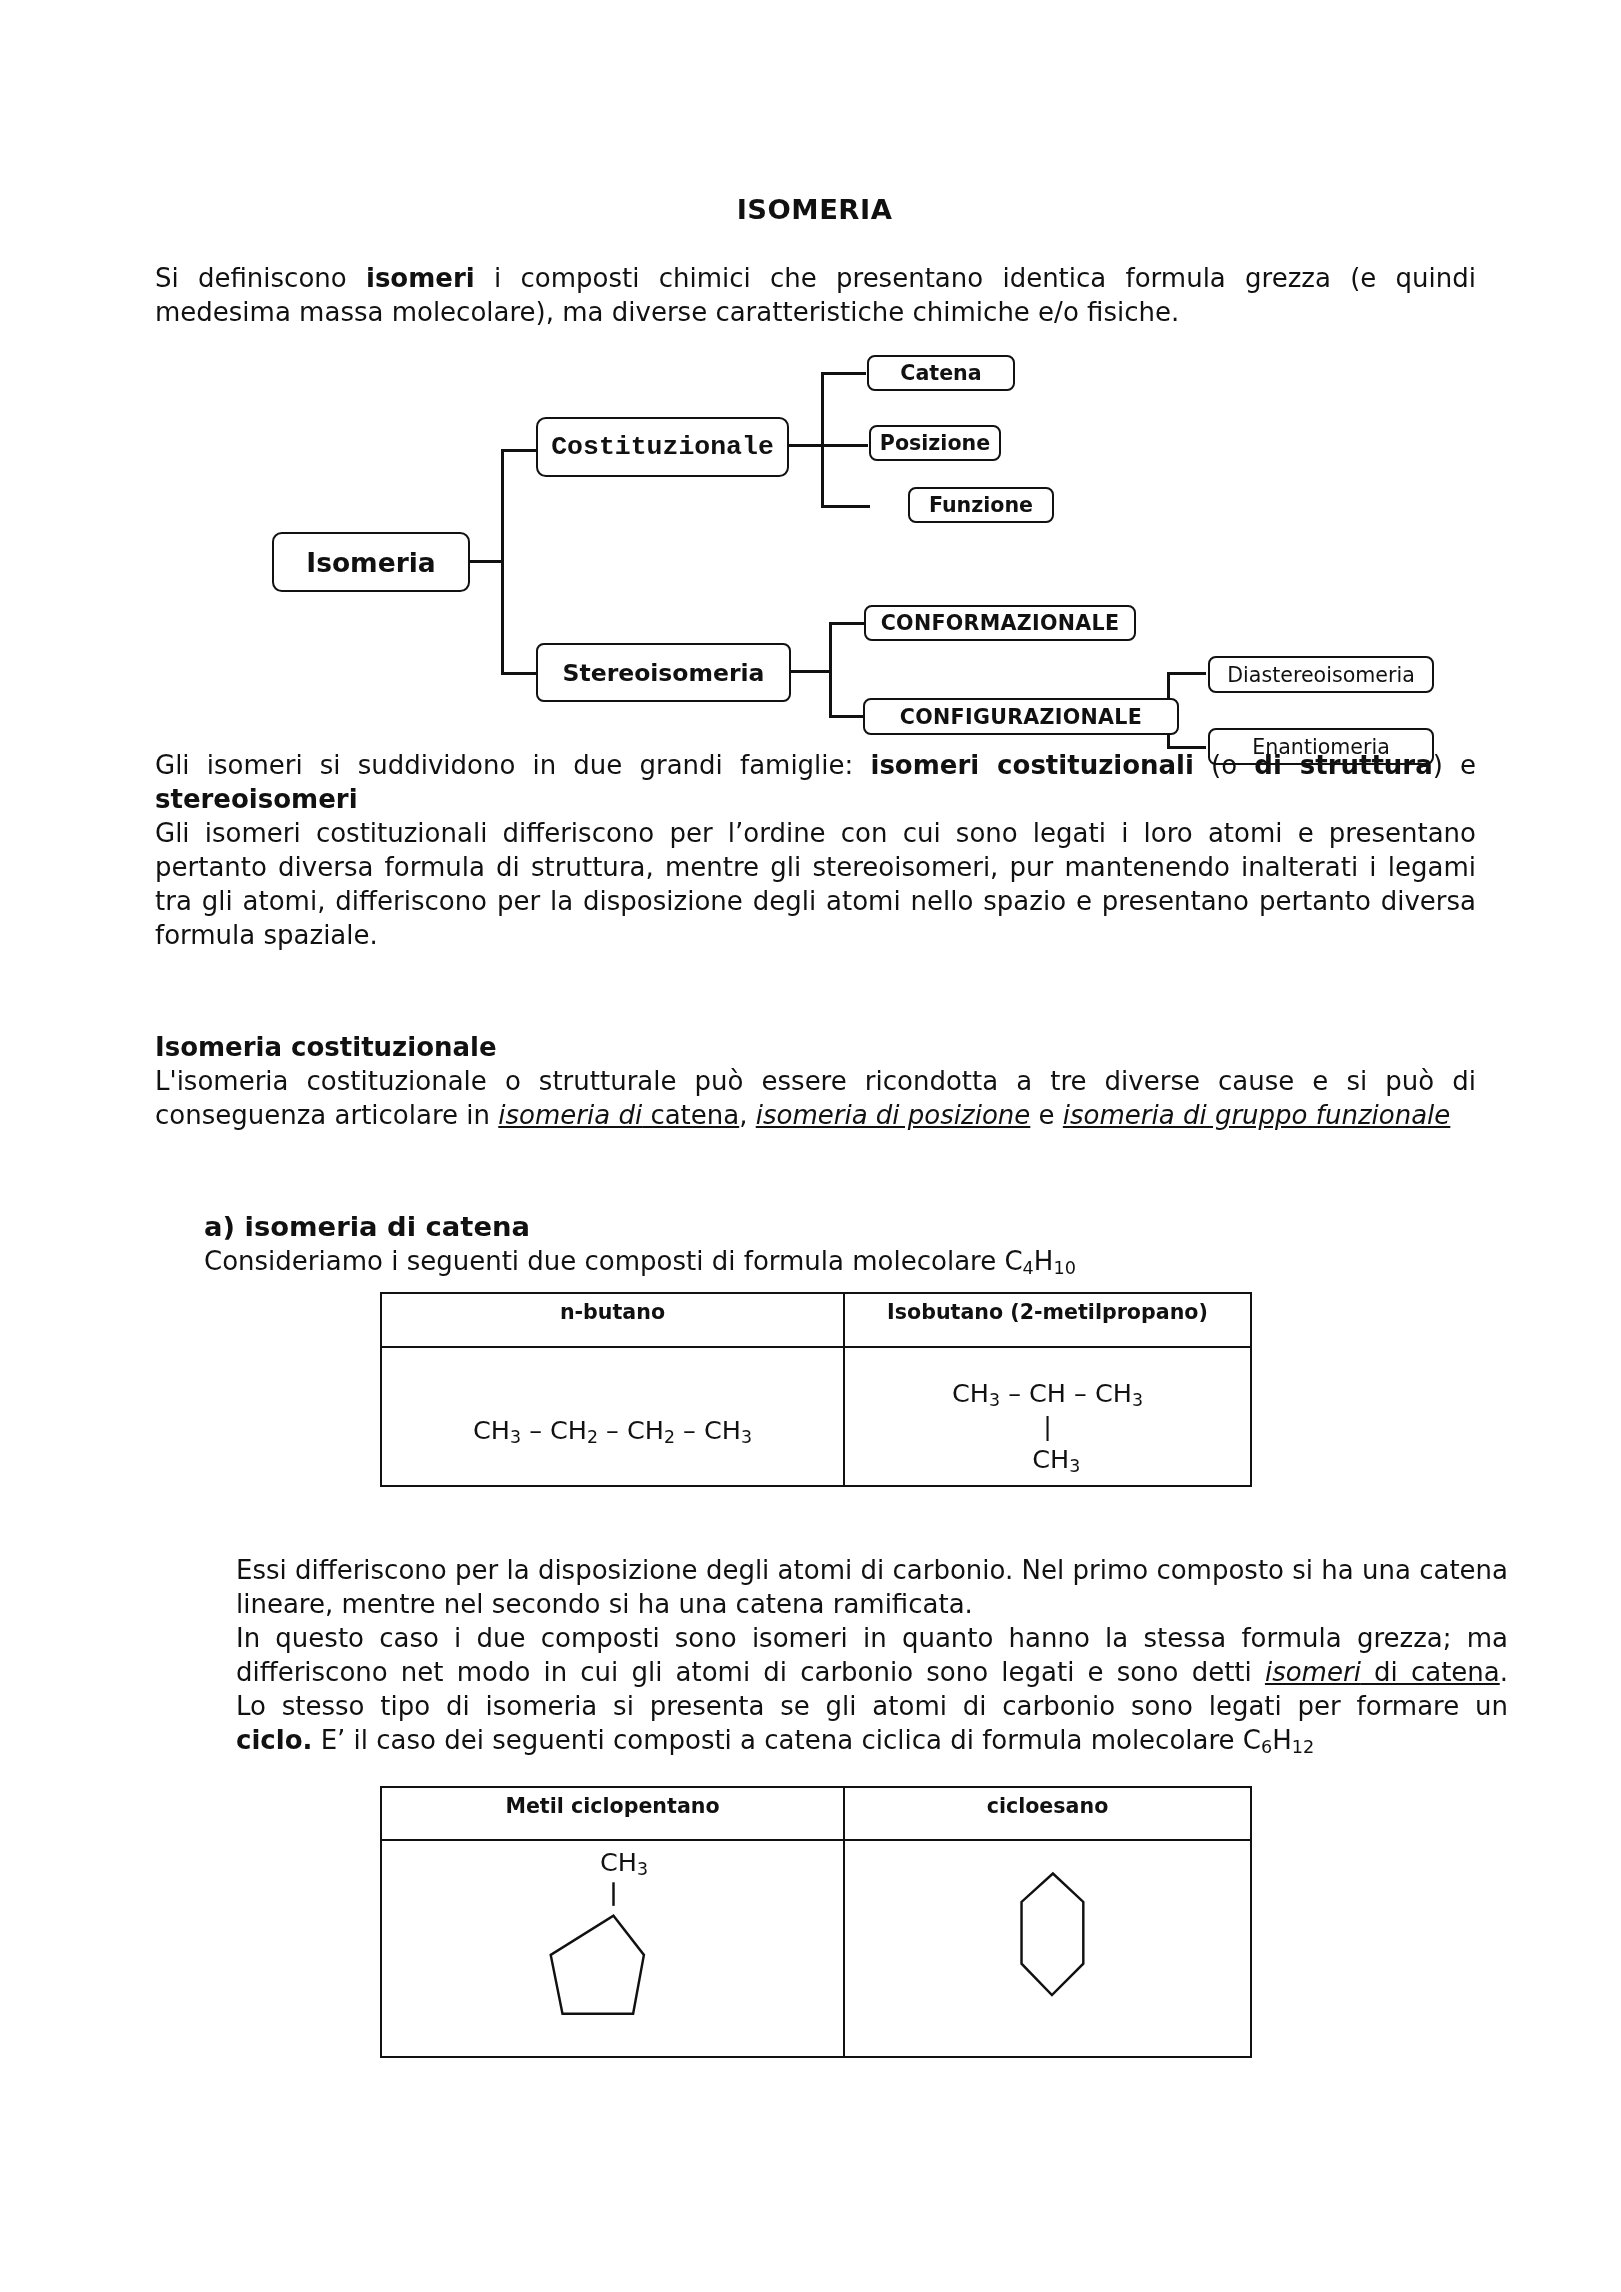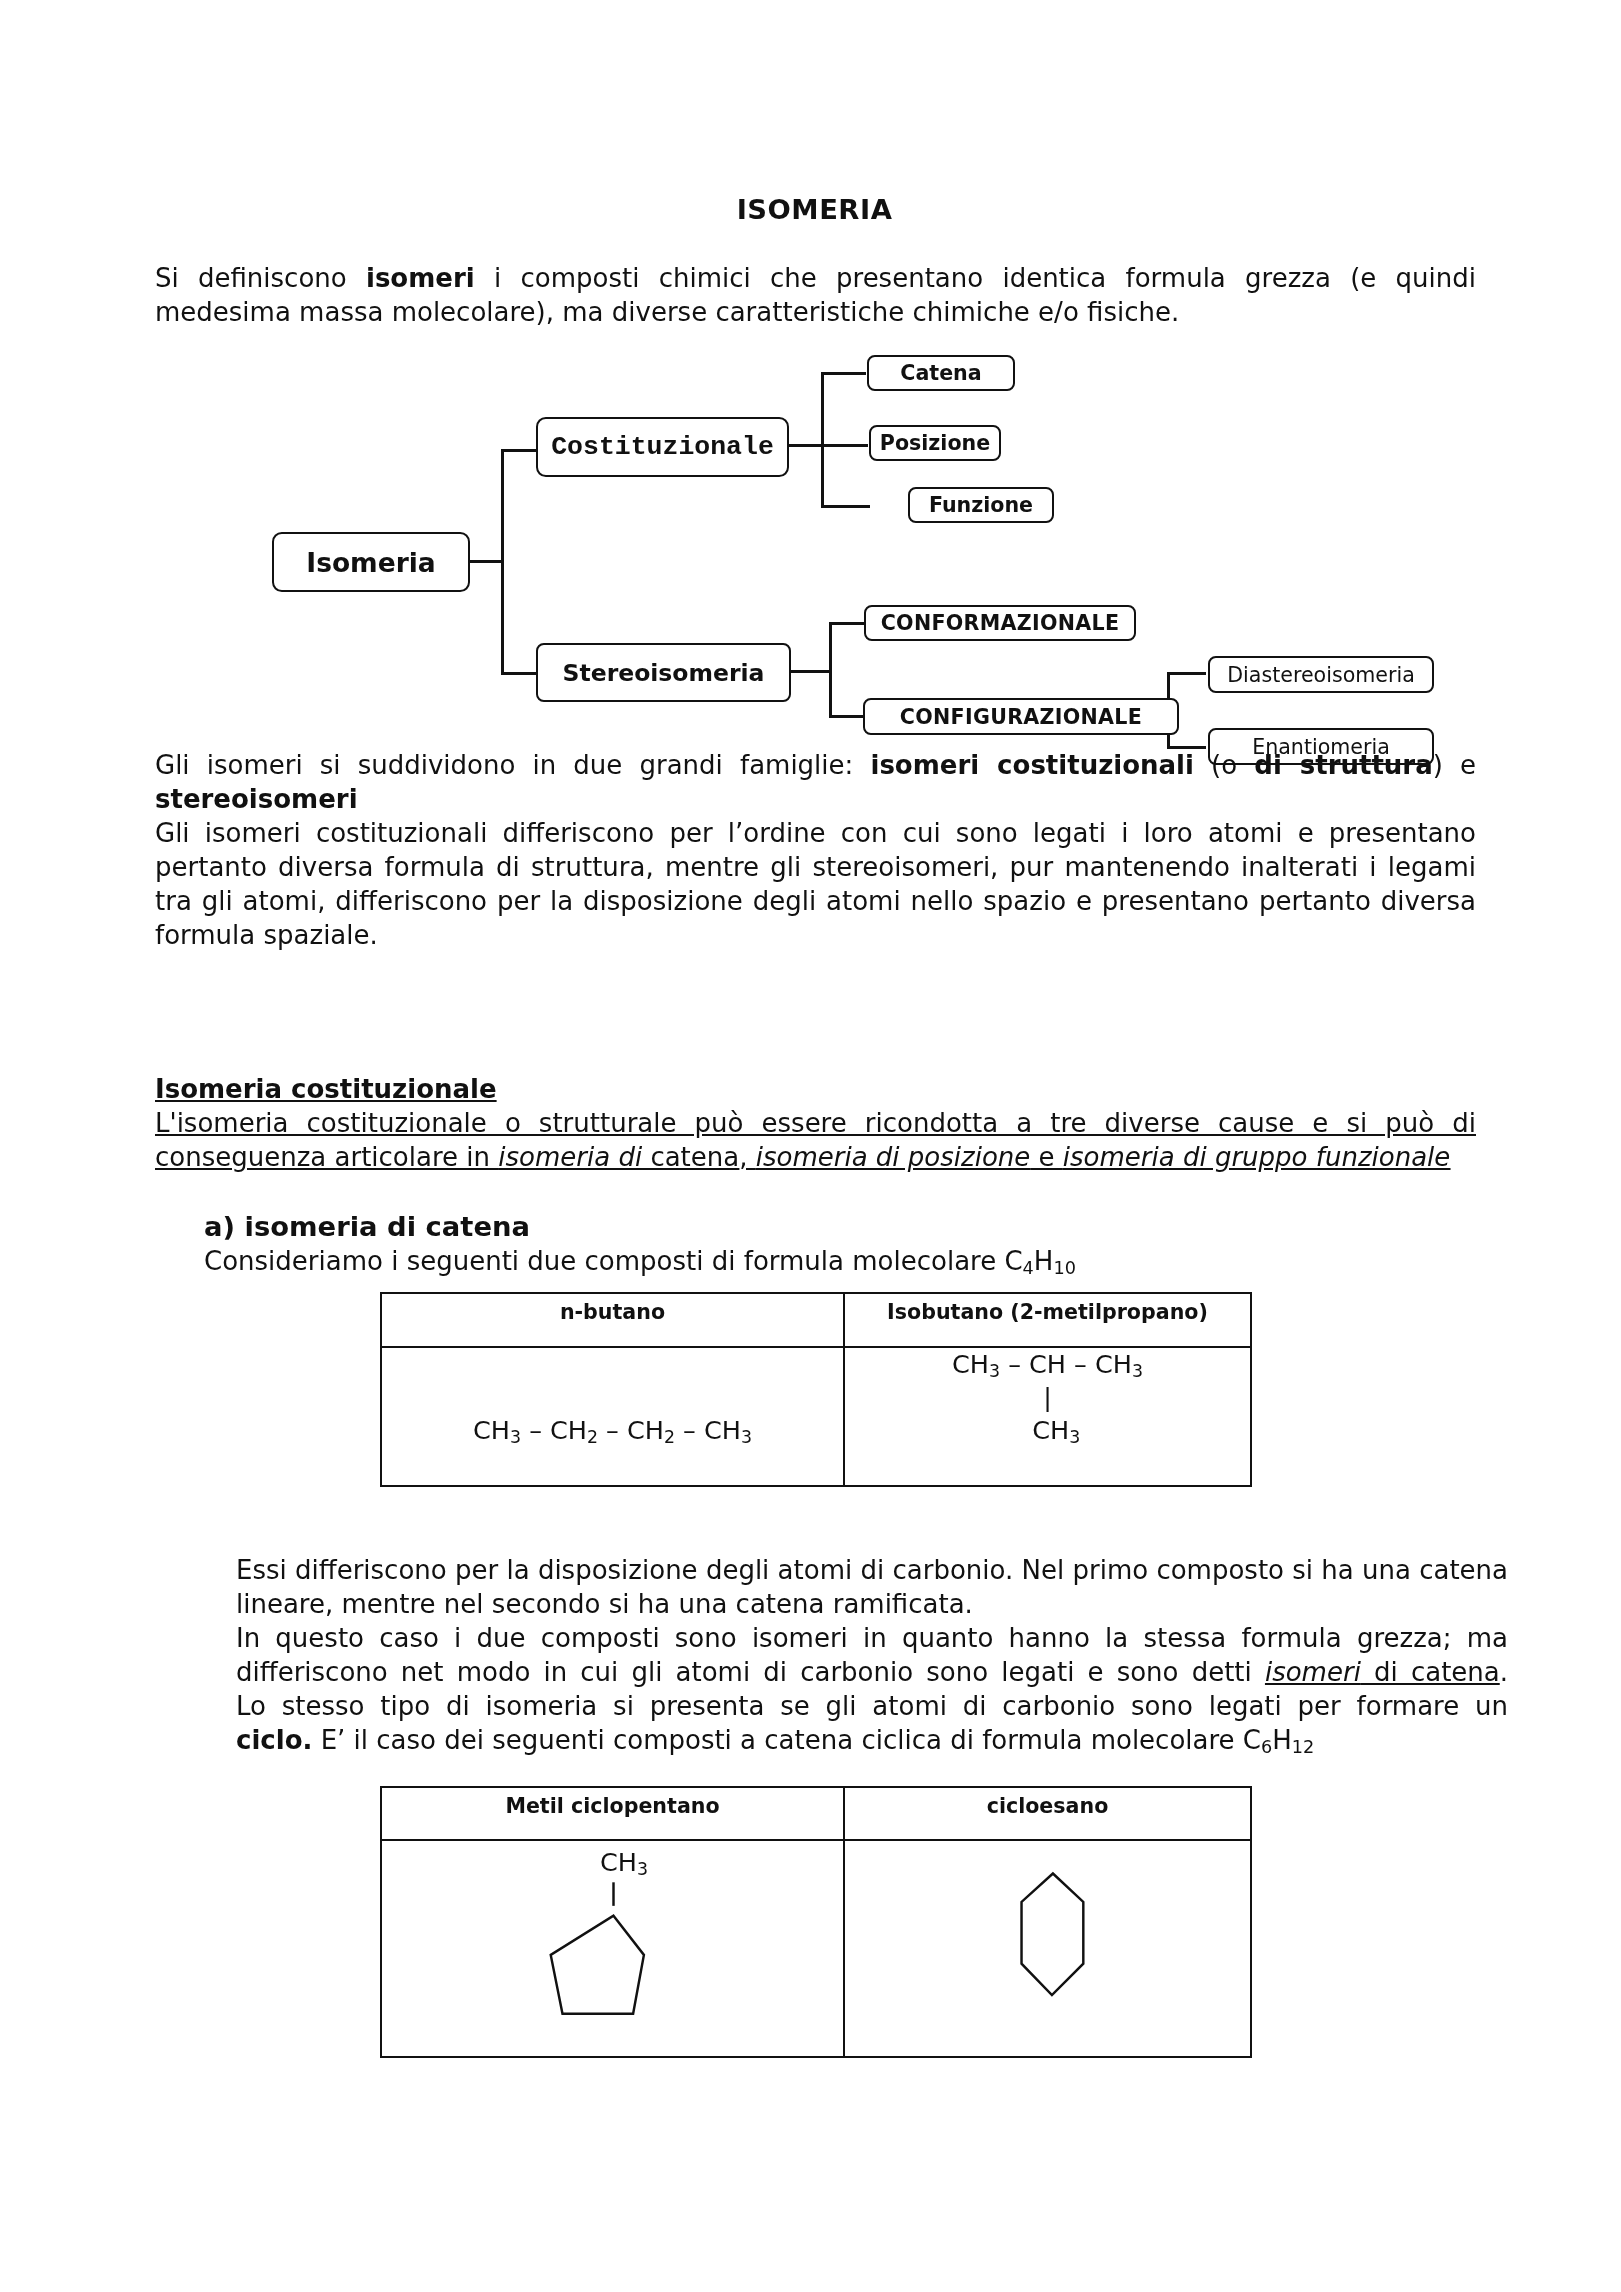--- a/index.html
+++ b/index.html
@@ -72,21 +72,21 @@
   <div class="node n-light" style="left:1208px;top:656px;width:226px;height:37px;">Diastereoisomeria</div>
   <div class="node n-light" style="left:1208px;top:728px;width:226px;height:37px;">Enantiomeria</div>
 </div>
 
 <div class="abs para" style="top:748px;">
   <p class="jl"><span>Gli isomeri si suddividono in due grandi famiglie: </span><b>isomeri costituzionali</b><span> (o </span><b>di struttura</b><span>) e</span></p>
   <p><b>stereoisomeri</b></p>
   <p>Gli isomeri costituzionali differiscono per l’ordine con cui sono legati i loro atomi e presentano pertanto diversa formula di struttura, mentre gli stereoisomeri, pur mantenendo inalterati i legami tra gli atomi, differiscono per la disposizione degli atomi nello spazio e presentano pertanto diversa formula spaziale.</p>
 </div>
 
-<div class="abs para" style="top:1072px;text-decoration:underline;">
+<div class="abs para" style="top:1030px;">
   <p><b>Isomeria costituzionale</b></p>
   <p><span>L'isomeria costituzionale o strutturale può essere ricondotta a tre diverse cause e si può di conseguenza articolare in </span><span class="ul"><span class="it">isomeria di</span><span> catena</span></span><span>, </span><span class="ul it">isomeria di posizione</span><span> e </span><span class="ul it">isomeria di gruppo funzionale</span></p>
 </div>
 
 <div class="abs para indent" style="top:1193px;margin-top:17px;">
   <p style="font-size:27.4px;"><b>a)  isomeria di catena</b></p>
   <p><span>Consideriamo i seguenti due composti di formula molecolare C</span><sub>4</sub><span>H</span><sub>10</sub></p>
 </div>
 
 <table class="chem" style="left:380px;top:1292px;width:869px;">
@@ -96,21 +96,21 @@
     </colgroup>
   <tbody>
       <tr style="height:54px;">
     <td class="th">n-butano</td>
     <td class="th">Isobutano   (2-metilpropano)</td>
   </tr>
   <tr style="height:139px;">
     <td class="formula" style="vertical-align:top;padding-top:67px;">
       <span>CH</span><sub>3</sub><span> – CH</span><sub>2</sub><span> – CH</span><sub>2</sub><span> – CH</span><sub>3</sub>
     </td>
-    <td class="formula" style="vertical-align:top;line-height:33px;">
+    <td class="formula" style="vertical-align:top;padding-top:29px;line-height:33px;">
       <div><span>CH</span><sub>3</sub><span> – CH – CH</span><sub>3</sub></div>
       <div>|</div>
       <div style="padding-left:17.6px;"><span>CH</span><sub>3</sub></div>
     </td>
   </tr>
 </tbody>
   </table>
 
 <div class="abs para indent" style="top:1553px;margin-left:32px;">
   <p>Essi differiscono per la disposizione degli atomi di carbonio. Nel primo composto si ha una catena lineare, mentre nel secondo si ha una catena ramificata.</p>

